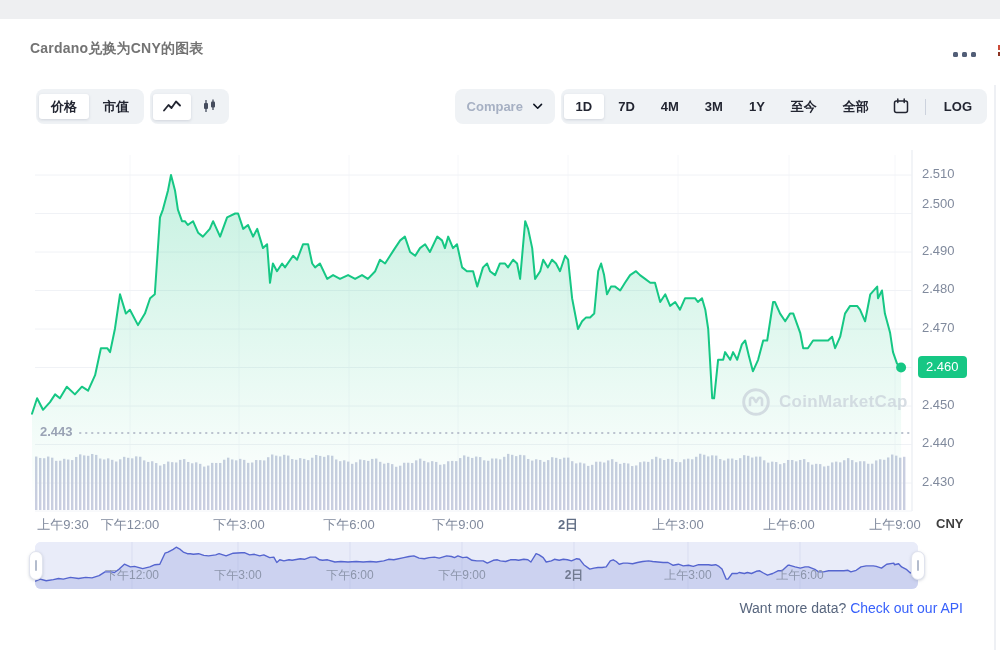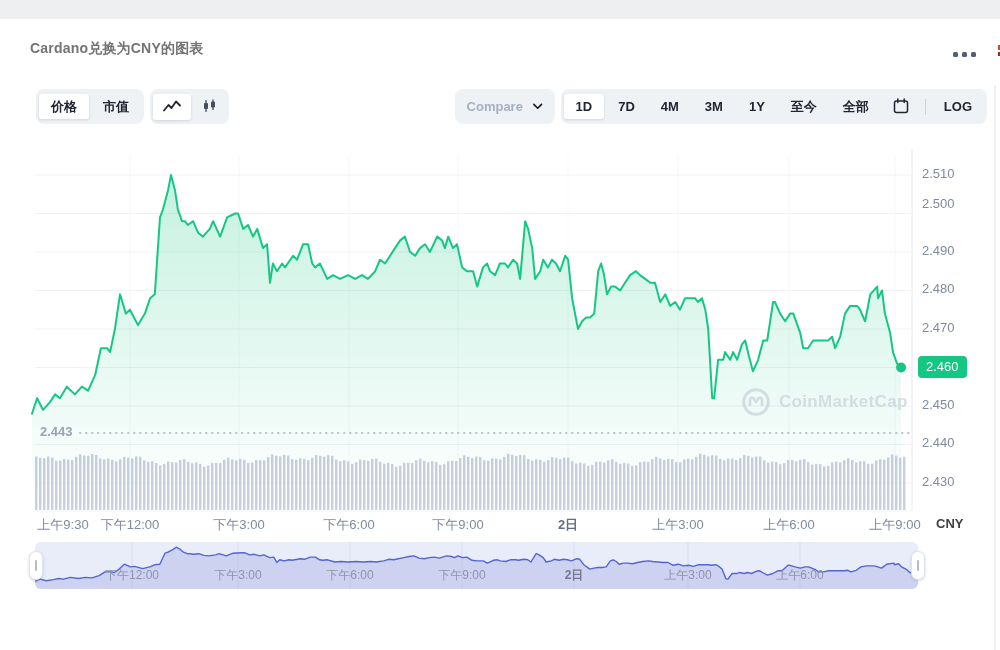--- a/index.html
+++ b/index.html
@@ -422,17 +422,21 @@
   <div class="mlabel bold" style="left:574px">2日</div>
   <div class="mlabel" style="left:688px">上午3:00</div>
   <div class="mlabel" style="left:800px">上午6:00</div>
   <div class="handle" style="left:29px">
       <i></i>
     </div>
   <div class="handle" style="left:911px">
       <i></i>
     </div>
 
+  <div class="footer">
+    <span>Want more data?</span>
+    <a>Check out our API</a>
+  </div>
 
   <div class="right-divider"></div>
   <div class="frag1"></div>
   <div class="frag2"></div>
 </div>
 
 </body></html>

